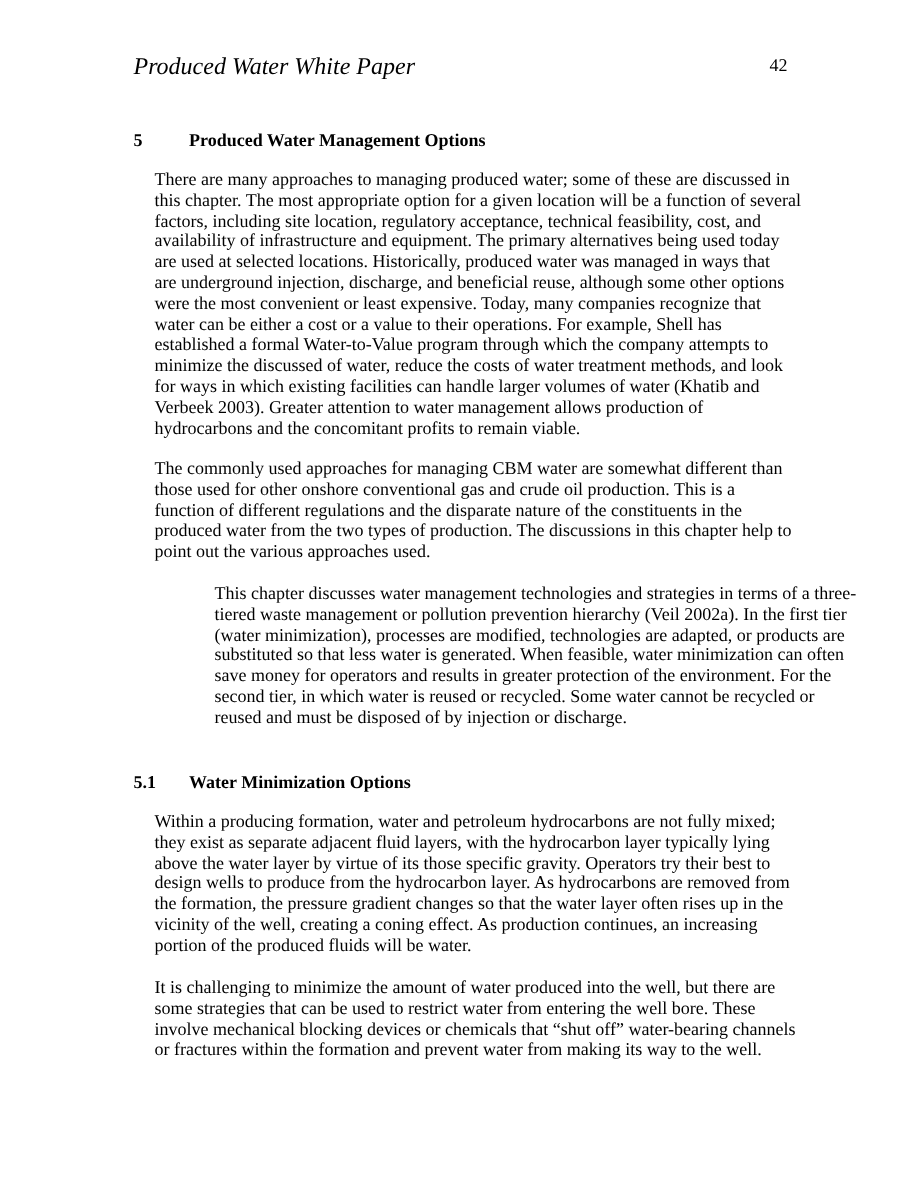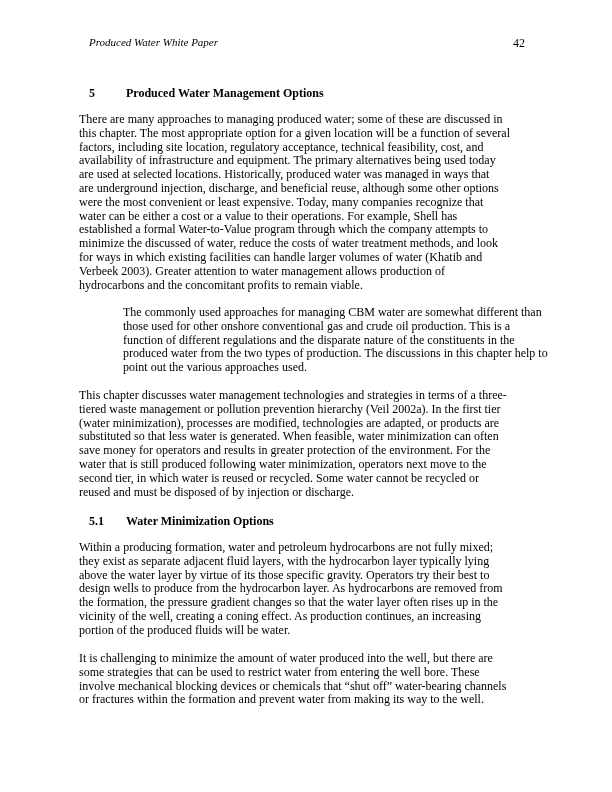--- a/index.html
+++ b/index.html
@@ -1,23 +1,23 @@
 <!DOCTYPE html>
 <html><head>
 <meta charset="utf-8">
 <style>
   html, body { margin: 0; padding: 0; background: #ffffff; }
   body { width: 612px; height: 792px; position: relative; overflow: hidden;
          font-family: "Liberation Serif", "DejaVu Serif", serif; color: #000; }
   .header { position: absolute; top: 36px; left: 89px; width: 436px; height: 16px; }
-  .header .title { position: absolute; left: 0; top: 0; font-style: italic; font-size: 11px; }
+  .header .title { position: absolute; left: 0; top: 0; font-style: italic; font-size: 16px; }
   .header .page-num { position: absolute; right: 0; top: 0; font-size: 12px; }
   .heading { position: absolute; left: 89px; font-weight: bold; font-size: 12px; }
   .heading .num { display: inline-block; width: 37px; }
-  .para { position: absolute; left: 79px; width: 445px; font-size: 12px; }
+  .para { position: absolute; left: 103px; width: 445px; font-size: 12px; }
   .para .line { display: block; height: 13.8px; line-height: 13.8px; white-space: nowrap; }
 </style>
 </head>
 <body>
 
 <div class="header">
   <span class="title">Produced Water White Paper</span>
   <span class="page-num">42</span>
 </div>
 
@@ -34,35 +34,34 @@
   <span class="line">are underground injection, discharge, and beneficial reuse, although some other options</span>
   <span class="line">were the most convenient or least expensive.  Today, many companies recognize that</span>
   <span class="line">water can be either a cost or a value to their operations.  For example, Shell has</span>
   <span class="line">established a formal Water-to-Value program through which the company attempts to</span>
   <span class="line">minimize the discussed of water, reduce the costs of water treatment methods, and look</span>
   <span class="line">for ways in which existing facilities can handle larger volumes of water (Khatib and</span>
   <span class="line">Verbeek 2003).  Greater attention to water management allows production of</span>
   <span class="line">hydrocarbons and the concomitant profits to remain viable.</span>
 </div>
 
-<div class="para" style="top:306px;margin-left:44px;">
+<div class="para" style="top:306px;">
   <span class="line">The commonly used approaches for managing CBM water are somewhat different than</span>
   <span class="line">those used for other onshore conventional gas and crude oil production.  This is a</span>
   <span class="line">function of different regulations and the disparate nature of the constituents in the</span>
   <span class="line">produced water from the two types of production.  The discussions in this chapter help to</span>
   <span class="line">point out the various approaches used.</span>
 </div>
 
-<div class="para" style="top:389px;">
+<div class="para" style="top:389px;margin-left:40px;">
   <span class="line">This chapter discusses water management technologies and strategies in terms of a three-</span>
   <span class="line">tiered waste management or pollution prevention hierarchy (Veil 2002a).  In the first tier</span>
   <span class="line">(water minimization), processes are modified, technologies are adapted, or products are</span>
   <span class="line">substituted so that less water is generated.  When feasible, water minimization can often</span>
   <span class="line">save money for operators and results in greater protection of the environment.  For the</span>
-  <span class="line">water that is still produced following water minimization, operators next move to the</span>
   <span class="line">second tier, in which water is reused or recycled.  Some water cannot be recycled or</span>
   <span class="line">reused and must be disposed of by injection or discharge.</span>
 </div>
 
 <div class="heading" style="top:514px;">
   <span class="num">5.1</span><span>Water Minimization Options</span>
 </div>
 
 <div class="para" style="top:541px;">
   <span class="line">Within a producing formation, water and petroleum hydrocarbons are not fully mixed;</span>

